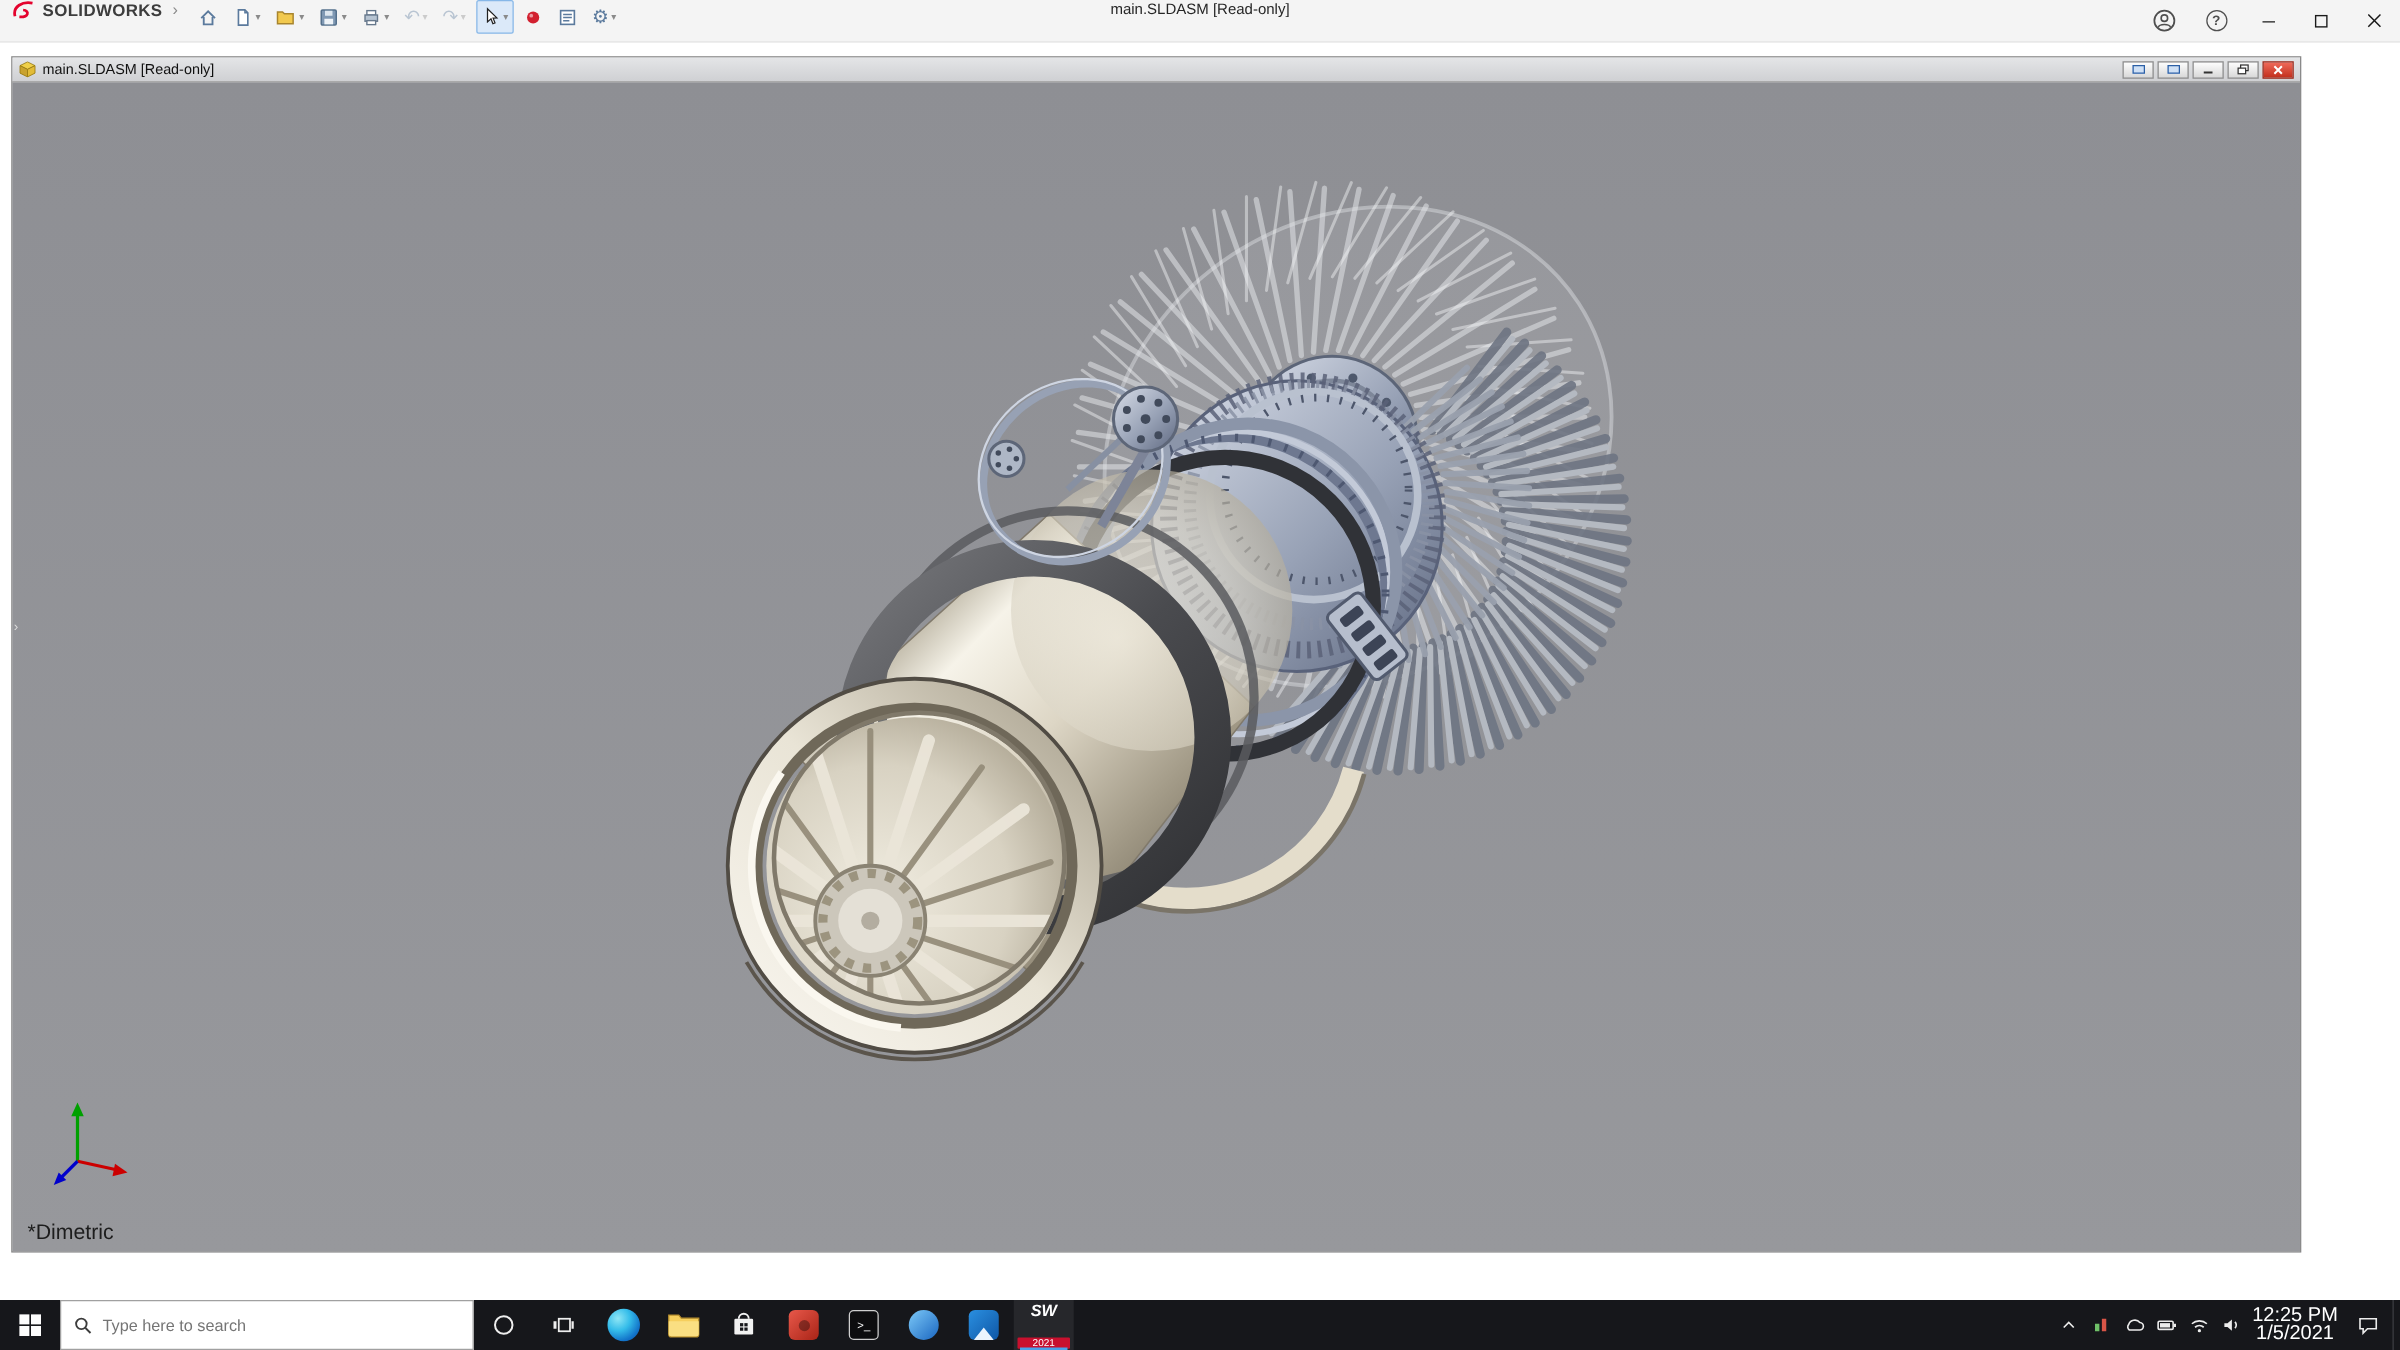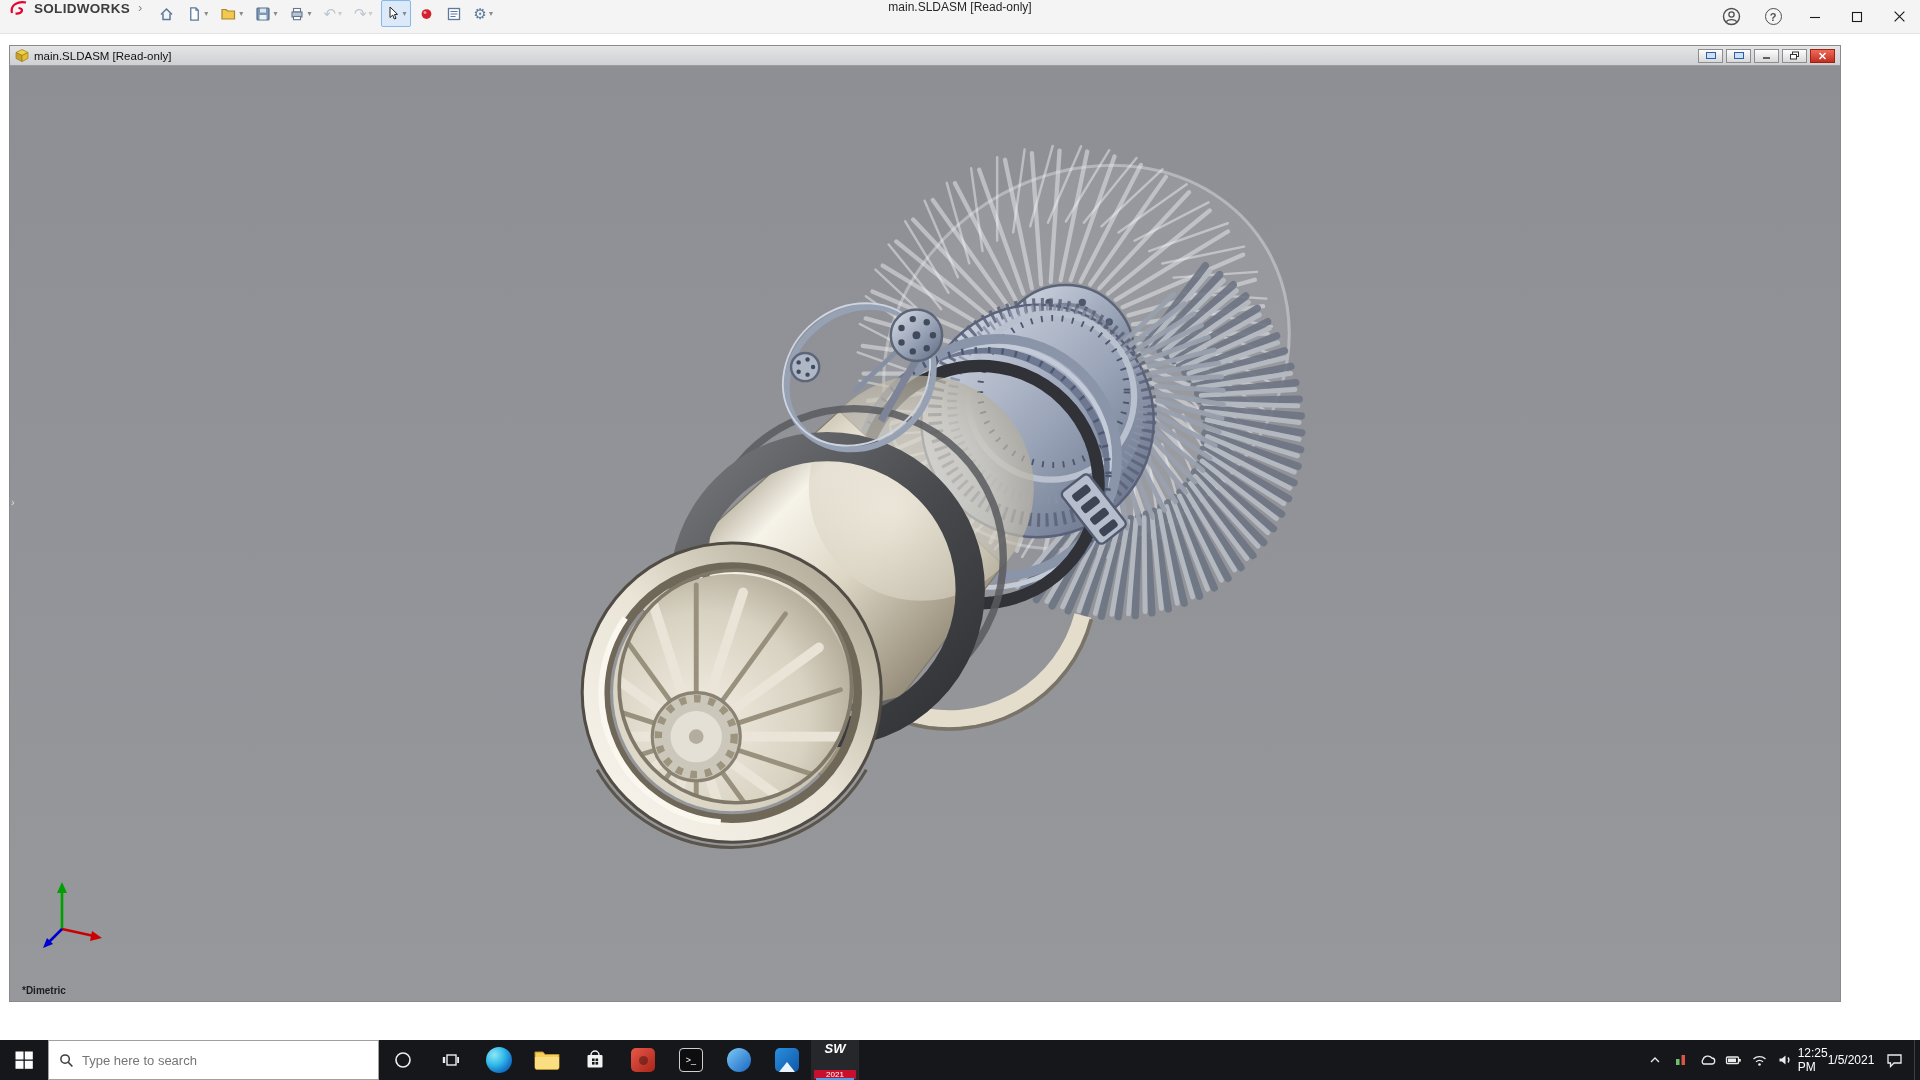--- a/index.html
+++ b/index.html
@@ -34,21 +34,21 @@
     font-size:11.5px;color:#111}
   .doc-buttons{margin-left:auto;display:flex;gap:3px;align-items:center}
   .dbtn{width:25px;height:14px;border:1px solid #8d8d8d;background:linear-gradient(#fdfdfd,#d8d8d8);
     display:flex;align-items:center;justify-content:center}
   .dbtn.close{background:linear-gradient(#ef6a5a,#c22f1d);border-color:#9a2314}
   .pane-glyph{width:10px;height:7px;border:1px solid #2b5fa6;background:#cfe0f5}
 
   .viewport{position:absolute;left:0;top:20px;right:0;bottom:0;overflow:hidden;
     background:linear-gradient(#8e8f94,#97989c)}
   .engine-svg{position:absolute;inset:0;width:100%;height:100%}
-  .view-label{position:absolute;left:12px;bottom:5px;font-size:10px;font-weight:700;color:#1d1d1d}
+  .view-label{position:absolute;left:12px;bottom:5px;font-size:17px;font-weight:400;color:#1d1d1d}
   .triad{position:absolute;left:20px;bottom:42px;width:84px;height:84px}
   .panel-tab{position:absolute;left:1px;top:46%;color:#dcdcdc;font-size:11px}
 
   
   .taskbar{position:absolute;left:0;bottom:0;width:100%;height:40px;background:#16171b;
     display:flex;align-items:stretch;color:#fff;z-index:10}
   .tb-slot{width:48px;display:flex;align-items:center;justify-content:center;flex:none}
   .search-box{width:331px;background:#fff;border:1px solid #a0a0a0;display:flex;align-items:center;
     gap:8px;padding-left:10px;flex:none}
   .search-box input{border:0;outline:0;font-size:13px;color:#737373;width:260px;background:transparent;font-family:inherit}
@@ -63,22 +63,22 @@
   .photos-ic{width:24px;height:24px;border-radius:5px;background:linear-gradient(135deg,#2a8fe0,#0f57a6);
     display:flex;align-items:flex-end;justify-content:center;overflow:hidden}
   .photos-ic i{width:0;height:0;border-left:8px solid transparent;border-right:8px solid transparent;
     border-bottom:10px solid #eaf4fd}
   .sw-slot{position:relative;background:rgba(255,255,255,.07);flex-direction:column;gap:15px}
   .sw-slot::after{content:"";position:absolute;bottom:0;left:5px;right:5px;height:2px;background:#4ba0e8}
   .sw-text{font-size:13px;font-weight:700;font-style:italic;color:#fff;line-height:13px}
   .sw-year{font-size:8px;line-height:9px;color:#fff;background:#c8102e;padding:0 12px;border-radius:1px}
   .tray{margin-left:auto;display:flex;align-items:stretch}
   .tray-icon{width:26px;display:flex;align-items:center;justify-content:center}
-  .clock{width:76px;display:flex;flex-direction:row;align-items:center;justify-content:center;
-    font-size:12px;line-height:14px}
+  .clock{width:76px;display:flex;flex-direction:column;align-items:center;justify-content:center;
+    font-size:16px;line-height:14px}
   .action-center{width:40px;display:flex;align-items:center;justify-content:center}
   .show-desktop{width:6px;border-left:1px solid #3d3e43}
   .tico{stroke:#ececec;stroke-width:1.3;fill:none}
 </style>
 </head>
 <body>
 
 <div class="screen">
 
   <div class="app-bar">

